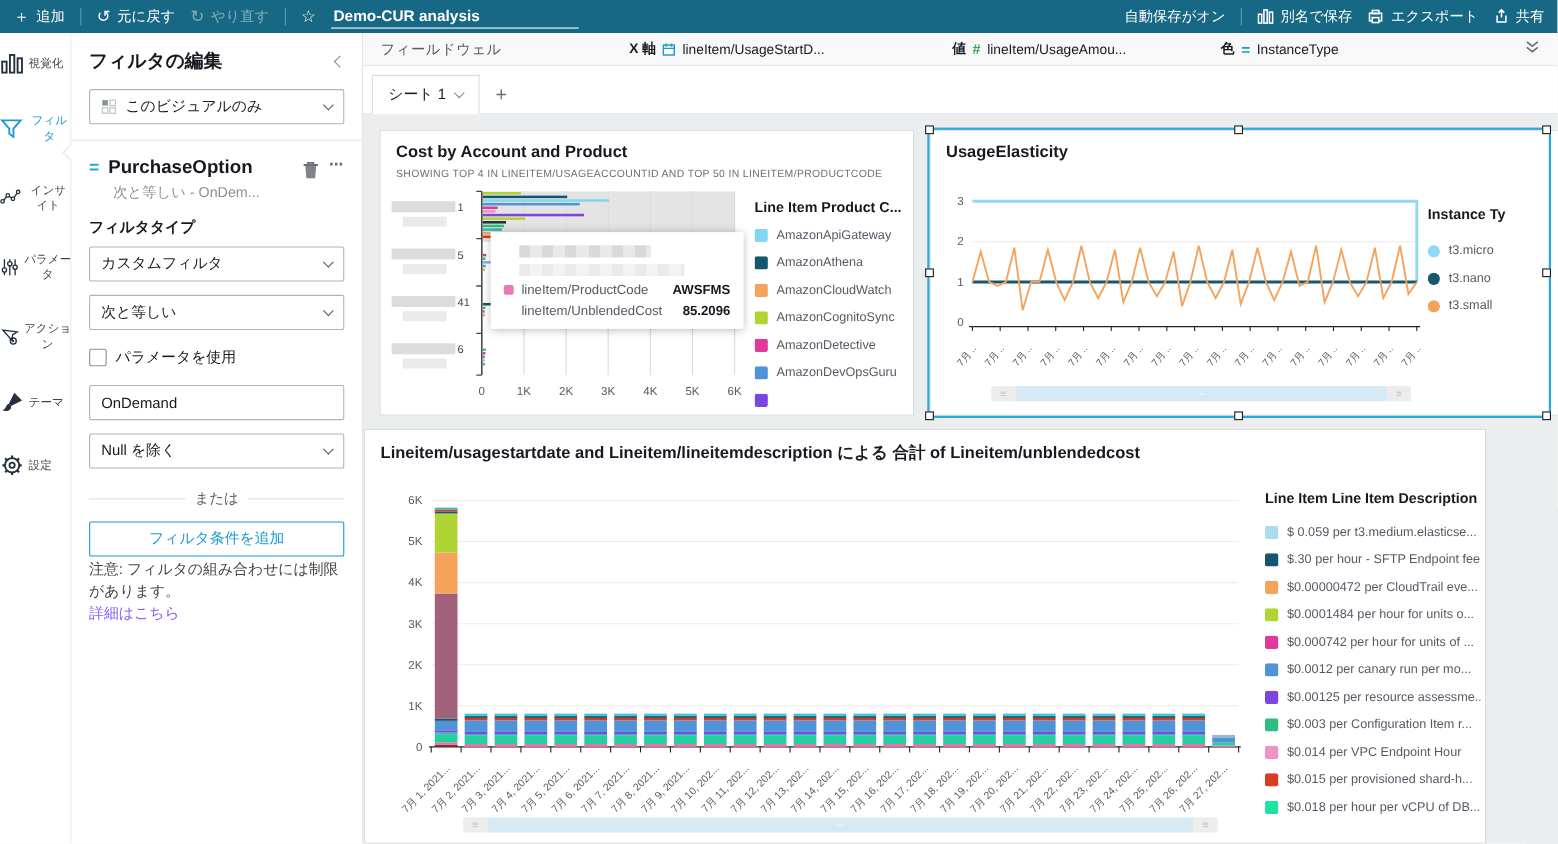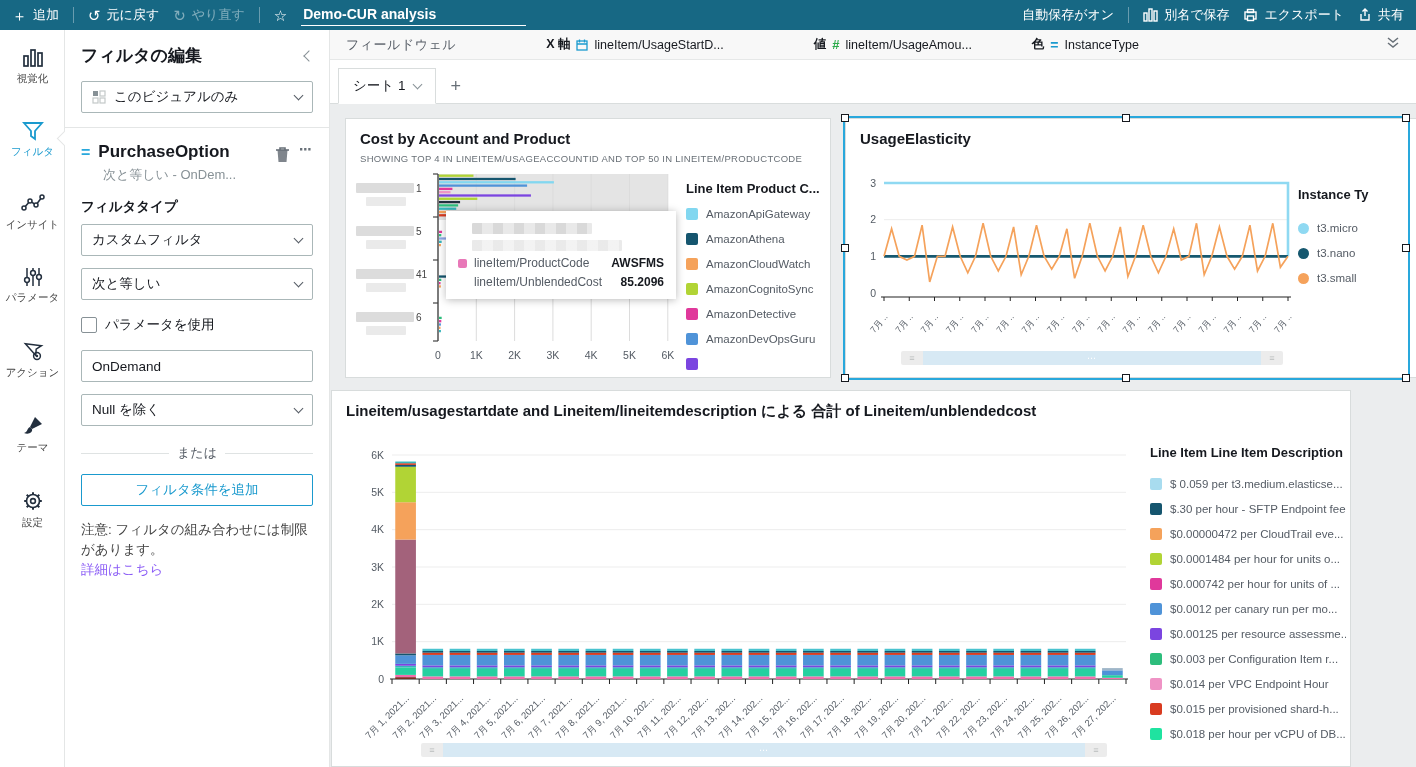--- a/index.html
+++ b/index.html
@@ -9,46 +9,46 @@
   
   .topbar{left:0;top:0;width:1416px;height:30px;background:#176884;color:#fff;display:flex;align-items:center;padding:0 12px;gap:14px}
   .tb-item{display:flex;align-items:center;gap:6px;font-size:13px;white-space:nowrap;cursor:pointer}
   .tb-item.dim{opacity:.45}
   .tb-sep{width:1px;height:16px;background:rgba(255,255,255,.35)}
   .tb-title{font-weight:bold;font-size:14px;border-bottom:1px solid #fff;padding:2px 4px 3px 2px;width:225px}
   .tb-spacer{flex:1}
   .tb-glyph{font-size:15px;line-height:1}
   
   .rail{left:0;top:30px;width:65px;height:737px;background:#fff;border-right:1px solid #e4e6e6}
-  .rail-item{width:65px;padding:10px 0 9px;text-align:center;font-size:10.5px;color:#444;display:flex;flex-direction:column;align-items:center;gap:4px;cursor:pointer}
+  .rail-item{width:65px;padding:10px 0 9px;text-align:center;font-size:10.5px;color:#444;display:flex;flex-direction:row;align-items:center;gap:4px;cursor:pointer}
   .rail-item.active{color:#1a9ace}
   .rail-item svg{display:block}
   .panel-notch{left:59px;top:133px;width:11px;height:11px;background:#fff;border-left:1px solid #e4e6e6;border-bottom:1px solid #e4e6e6;transform:rotate(45deg)}
   
   .fpanel{left:65px;top:30px;width:265px;height:737px;background:#fff;border-right:1px solid #e4e6e6;padding:14px 16px}
   .fp-head{display:flex;justify-content:space-between;align-items:center;font-size:17px;font-weight:bold;margin-bottom:14px}
   .select,.input{border:1px solid #aab7b8;border-radius:2px;height:32px;display:flex;align-items:center;padding:0 10px;gap:8px;font-size:13.5px;background:#fff;cursor:pointer}
   .select .grow{flex:1}
   .chev{width:7px;height:7px;border-right:1.6px solid #545b64;border-bottom:1.6px solid #545b64;transform:rotate(45deg);margin-top:-4px}
   .chev-left{width:8px;height:8px;border-left:1.6px solid #879196;border-bottom:1.6px solid #879196;transform:rotate(45deg)}
   .fp-divider{height:1px;background:#e4e6e6;margin:14px -16px}
   .fp-filter-row{display:flex;align-items:flex-start;gap:8px;margin-top:2px}
   .fp-filter-name{font-size:17px;font-weight:bold;flex:1}
   .fp-filter-sub{color:#879196;font-size:13px;margin:2px 0 14px 22px}
   .fp-label{font-weight:bold;font-size:13.5px;margin:12px 0 8px}
   .fp-check{display:flex;align-items:center;gap:8px;margin:16px 0;color:#16191f;font-size:13.5px}
   .checkbox{width:16px;height:16px;border:1px solid #879196;border-radius:2px;background:#fff}
   .or-row{display:flex;align-items:center;gap:8px;color:#545b64;font-size:13px;margin:18px 0 12px}
   .or-row .line{flex:1;height:1px;background:#dfe3e3}
   .btn-outline{border:1px solid #1a9ace;color:#1a9ace;border-radius:2px;height:32px;display:flex;align-items:center;justify-content:center;font-size:13.5px;cursor:pointer;background:#fff}
-  .fp-note{color:#444;font-size:13.5px;line-height:1.45;margin-top:14px}
+  .fp-note{color:#444;font-size:13.5px;line-height:1.45;margin-top:2px}
   .link{color:#8b5cf6;cursor:pointer}
   .eq-icon{color:#29a8dc;font-weight:bold;font-size:16px;line-height:1;margin-top:3px}.mt12{margin-top:12px}
   
-  .fwbar{left:330px;top:30px;width:1086px;height:30px;background:#f8f8f8;border-bottom:1px solid #e6e8e8;display:flex;align-items:center;padding:0 16px;font-size:12.5px}
+  .fwbar{left:330px;top:30px;width:1086px;height:30px;background:#f8f8f8;border-bottom:1px solid #e6e8e8;display:flex;align-items:center;padding:0 16px;gap:26px;font-size:12.5px}
   .fw-label{color:#545b64;font-size:13px;letter-spacing:.5px}
   .fw-item{display:flex;align-items:center;gap:6px;cursor:pointer}
   .fw-k{font-weight:bold;color:#16191f}
   .fw-hash{color:#2bab4a;font-weight:bold;font-size:13px}
   .fw-eq{color:#1a9ace;font-weight:bold;font-size:14px}
   .sheetbar{left:330px;top:60px;width:1086px;height:44px;background:#fff;border-bottom:1px solid #d9dddd;display:flex;align-items:flex-end;padding:0 0 0 8px}
   .sheet-tab{background:#fff;border:1px solid #d9dddd;border-bottom:1px solid #fff;margin-bottom:-1px;padding:8px 14px;display:flex;gap:9px;align-items:center;font-size:13.5px;cursor:pointer}
   .sheet-add{font-size:18px;color:#687078;padding:6px 14px;cursor:pointer}
   .canvas{left:330px;top:104px;width:1086px;height:663px;background:#ebedee}
   

